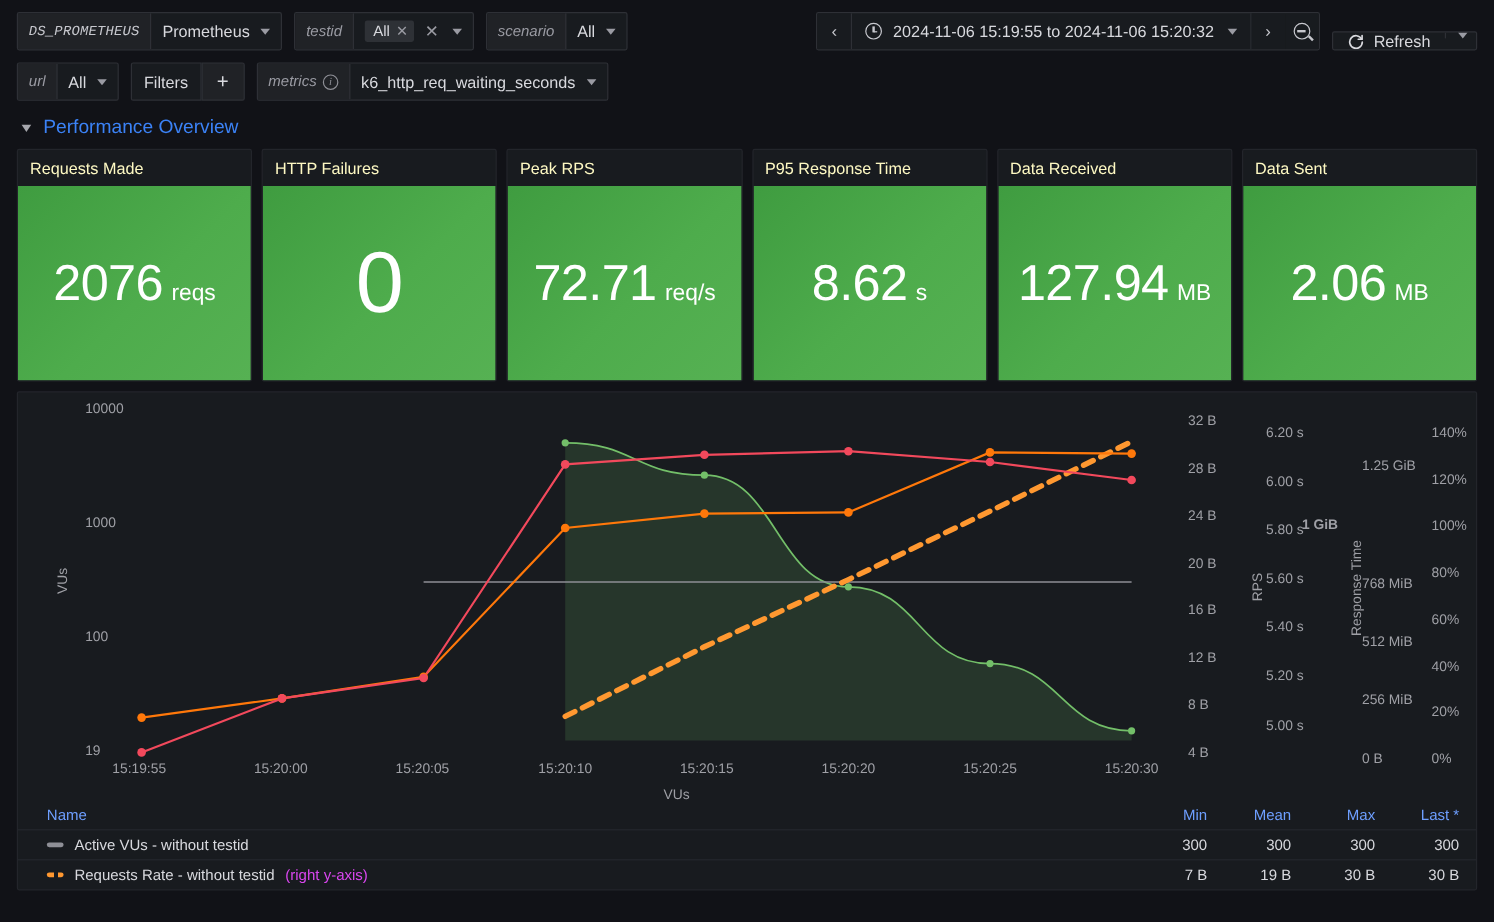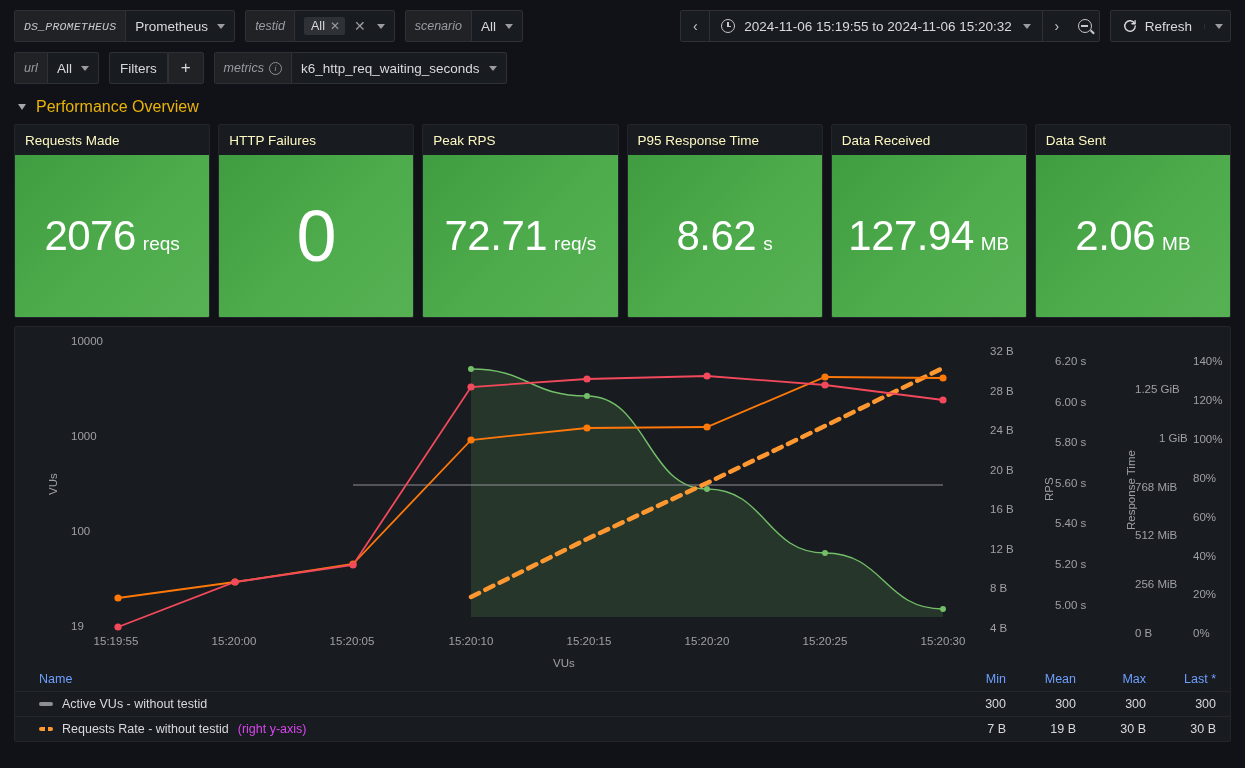--- a/index.html
+++ b/index.html
@@ -71,30 +71,30 @@
     font-size: 13.5px; color: #d8d9de; white-space: nowrap;
     border-left: 1px solid #2e3036; border-right: 1px solid #2e3036;
   }
   .clock { width: 14px; height: 14px; border: 1.4px solid #c7c8ce; border-radius: 50%; position: relative; }
   .clock::before { content:""; position:absolute; left:5.2px; top:2.4px; width:1.3px; height:4.2px; background:#c7c8ce; }
   .clock::after  { content:""; position:absolute; left:5.6px; top:6px; width:3.4px; height:1.3px; background:#c7c8ce; }
   .zoomout { width: 14px; height: 14px; border: 1.5px solid #c7c8ce; border-radius: 50%; position: relative; }
   .zoomout::before { content:""; position:absolute; left:2.2px; top:5.2px; width:7px; height:1.4px; background:#c7c8ce; }
   .zoomout::after  { content:""; position:absolute; left:11px; top:11px; width:5px; height:1.6px; background:#c7c8ce; transform: rotate(45deg); }
   .refresh-box {
-    display:flex; align-items:center; margin-left: 10px;
-    border: 1px solid #2e3036; border-radius: 2px; background:#181b1f; overflow:hidden;
+    display:flex; align-items:flex-start; margin-left: 10px;
+    border: 1px solid #2e3036; border-radius: 2px; background:#181b1f; overflow:hidden;margin-top:16px;
   }
   .refresh-main { display:flex; align-items:center; gap:8px; padding: 0 12px; font-size: 13.5px; color:#d8d9de;}
   .refresh-caret { display:flex; align-items:center; justify-content:center; width:26px; border-left:1px solid #2e3036; }
 
   
   .row-header {
     display: flex; align-items: center; gap: 10px;
-    padding: 14px 14px 8px 18px; font-size: 16px; color: #eab308; font-weight: 500;
+    padding: 14px 14px 8px 18px; font-size: 16px; color: #3b82f6; font-weight: 500;
   }
   .row-caret { width:0;height:0;border-left:4.5px solid transparent;border-right:4.5px solid transparent;border-top:6px solid #a6a7ad;}
 
   
   .stats { display: flex; gap: 8px; padding: 0 14px; }
   .stat-panel {
     flex: 1; height: 194px; background: #181b1f;
     border: 1px solid #23252b; border-radius: 2px;
     display: flex; flex-direction: column; overflow: hidden;
   }
@@ -334,21 +334,21 @@
       <div class="tick" style="left: 975px; top: 294.5px;">4 B</div>
       <div class="tick" style="left: 1040px; top: 28px;">6.20 s</div>
       <div class="tick" style="left: 1040px; top: 68.6px;">6.00 s</div>
       <div class="tick" style="left: 1040px; top: 109.2px;">5.80 s</div>
       <div class="tick" style="left: 1040px; top: 149.8px;">5.60 s</div>
       <div class="tick" style="left: 1040px; top: 190.4px;">5.40 s</div>
       <div class="tick" style="left: 1040px; top: 231px;">5.20 s</div>
       <div class="tick" style="left: 1040px; top: 271.6px;">5.00 s</div>
       <div class="axis-title rot" style="left: 1028px; top: 174px;">RPS</div>
       <div class="tick" style="left: 1120px; top: 56px;">1.25 GiB</div>
-      <div class="tick" style="left: 1144px; top: 104.8px;">1 GiB</div>
+      <div class="tick" style="left: 1070px; top: 104.8px; font-weight: bold;">1 GiB</div>
       <div class="tick" style="left: 1120px; top: 153.6px;">768 MiB</div>
       <div class="tick" style="left: 1120px; top: 202.4px;">512 MiB</div>
       <div class="tick" style="left: 1120px; top: 251.2px;">256 MiB</div>
       <div class="tick" style="left: 1120px; top: 300px;">0 B</div>
       <div class="axis-title rot" style="left: 1110px; top: 203px;">Response Time</div>
       <div class="tick" style="left: 1178px; top: 28px;">140%</div>
       <div class="tick" style="left: 1178px; top: 66.9px;">120%</div>
       <div class="tick" style="left: 1178px; top: 105.8px;">100%</div>
       <div class="tick" style="left: 1178px; top: 144.7px;">80%</div>
       <div class="tick" style="left: 1178px; top: 183.6px;">60%</div>

